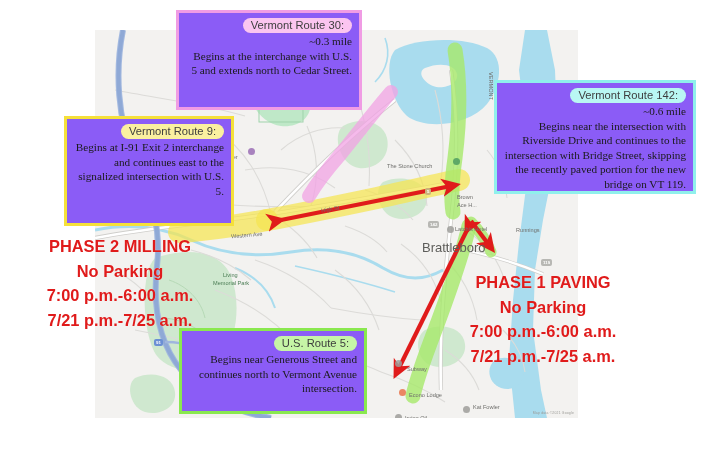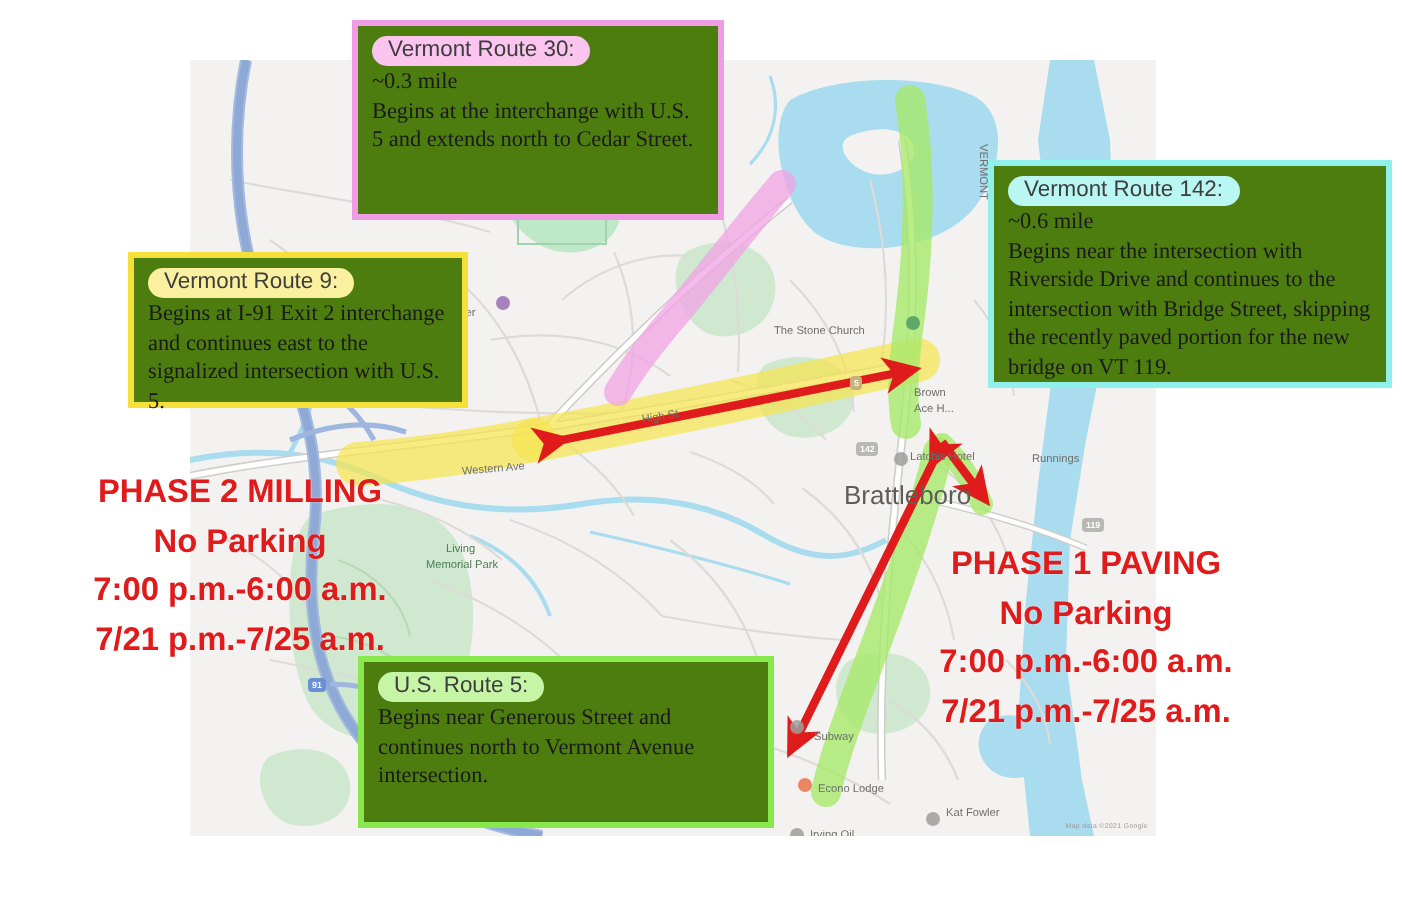--- a/index.html
+++ b/index.html
@@ -35,37 +35,37 @@
   .shield{
     position:absolute;font-size:4.4px;color:#ffffff;background:#6b8fd4;
     border-radius:2px;padding:0px 2px;line-height:7px;height:7px;
     font-weight:bold;white-space:nowrap;
   }
   .shield.us{background:#c9b27a;}
   .shield.vt{background:#b8b8b4;color:#fff;}
 
   
   .callout{
-    position:absolute;background:#4d7c0f;box-sizing:border-box;
-    text-align:left;color:#1a1a1a;font-size:11.2px;line-height:14.6px;
+    position:absolute;background:#8b5cf6;box-sizing:border-box;
+    text-align:right;color:#1a1a1a;font-size:11.2px;line-height:14.6px;
     padding:5px 7px 6px 7px;
   }
   .callout .hl{
     display:inline-block;border-radius:9px;padding:0px 8px;
     font-size:11.2px;line-height:15px;color:#3d3d3d;margin-bottom:1px;
   }
   .callout .body{display:block;font-family:Liberation Serif, serif;}
 
   #co-30{left:176px;top:10px;width:186px;height:100px;border:3px solid #f09ce4;}
   #co-30 .hl{background:#fbc5f0;}
   #co-142{left:494px;top:80px;width:202px;height:114px;border:3px solid #8ff0ec;}
   #co-142 .hl{background:#b9f7f3;}
-  #co-9{left:64px;top:126px;width:170px;height:78px;border:3px solid #f5e03a;}
+  #co-9{left:64px;top:116px;width:170px;height:110px;border:3px solid #f5e03a;}
   #co-9 .hl{background:#faf0a0;}
-  #co-5{left:179px;top:328px;width:208px;height:86px;border:3px solid #8ae84f;}
+  #co-5{left:179px;top:328px;width:188px;height:86px;border:3px solid #8ae84f;}
   #co-5 .hl{background:#c6f5a6;}
 
   
   .phase{
     position:absolute;text-align:center;color:#e01b1b;font-weight:bold;
     font-size:16.4px;line-height:24.5px;white-space:nowrap;
     text-shadow:0 0 1px rgba(255,255,255,.55);
   }
   #phase2{left:6px;top:234px;width:228px;}
   #phase1{left:425px;top:270px;width:236px;}

